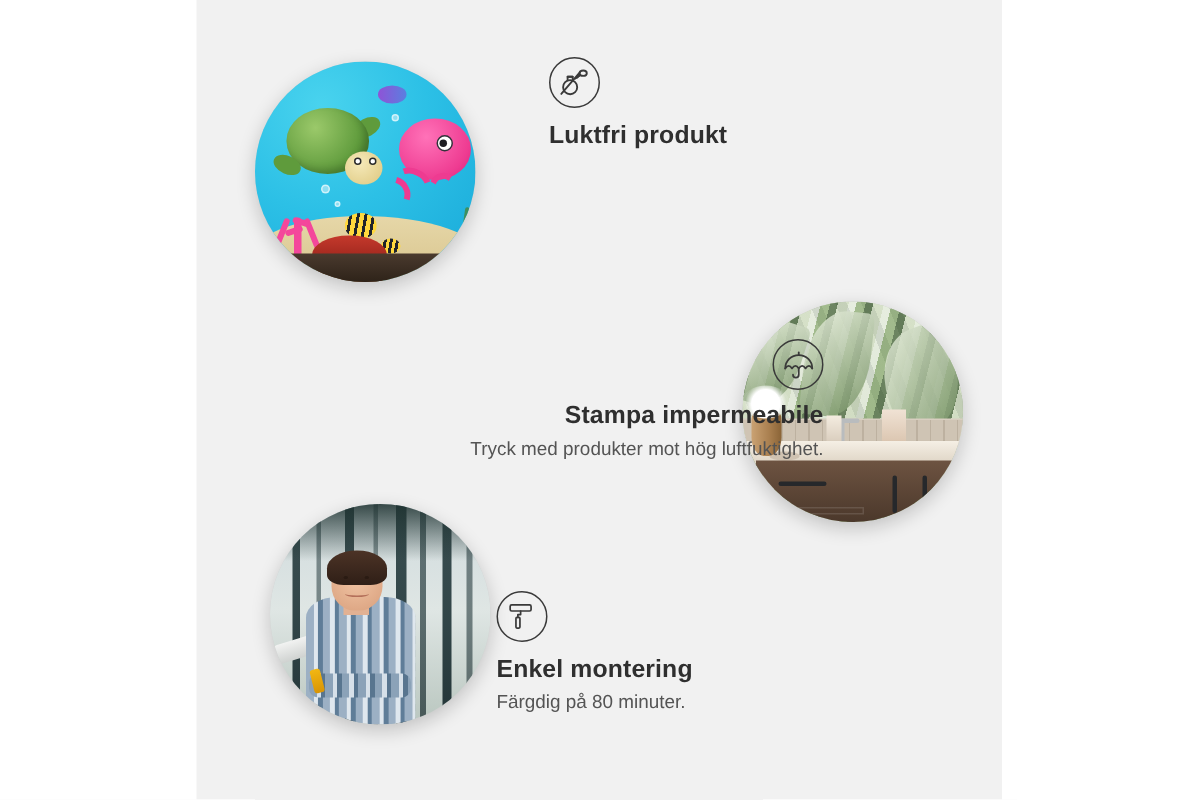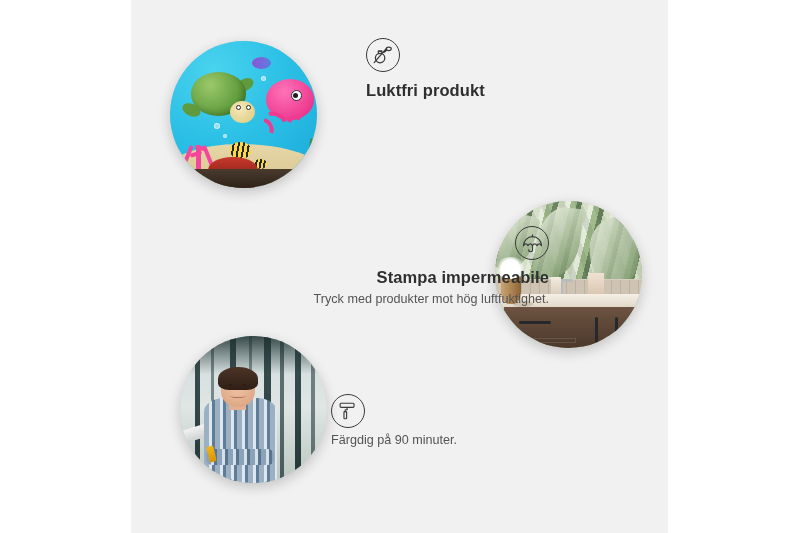--- a/index.html
+++ b/index.html
@@ -457,17 +457,18 @@
     </div>
 
     <div class="feature" id="feature-mounting">
       <div class="feat-icon">
         <svg width="22" height="22" viewBox="0 0 24 24" fill="none" stroke="#3a3a3a" stroke-width="1.25" stroke-linecap="round" stroke-linejoin="round">
           <rect x="3.4" y="3.6" width="15.2" height="4.4" rx="1.1"></rect>
           <path d="M11 8v2.6h-2v2.1"></path>
           <rect x="7.6" y="12.7" width="2.9" height="7.7" rx=".7"></rect>
         </svg>
       </div>
-      <div class="feat-body">Färgdig på 90 minuter.</div>
+      <div class="feat-title">Enkel montering</div>
+      <div class="feat-body">Färgdig på 80 minuter.</div>
     </div>
 
   </div>
 </div>
 
 </body></html>

